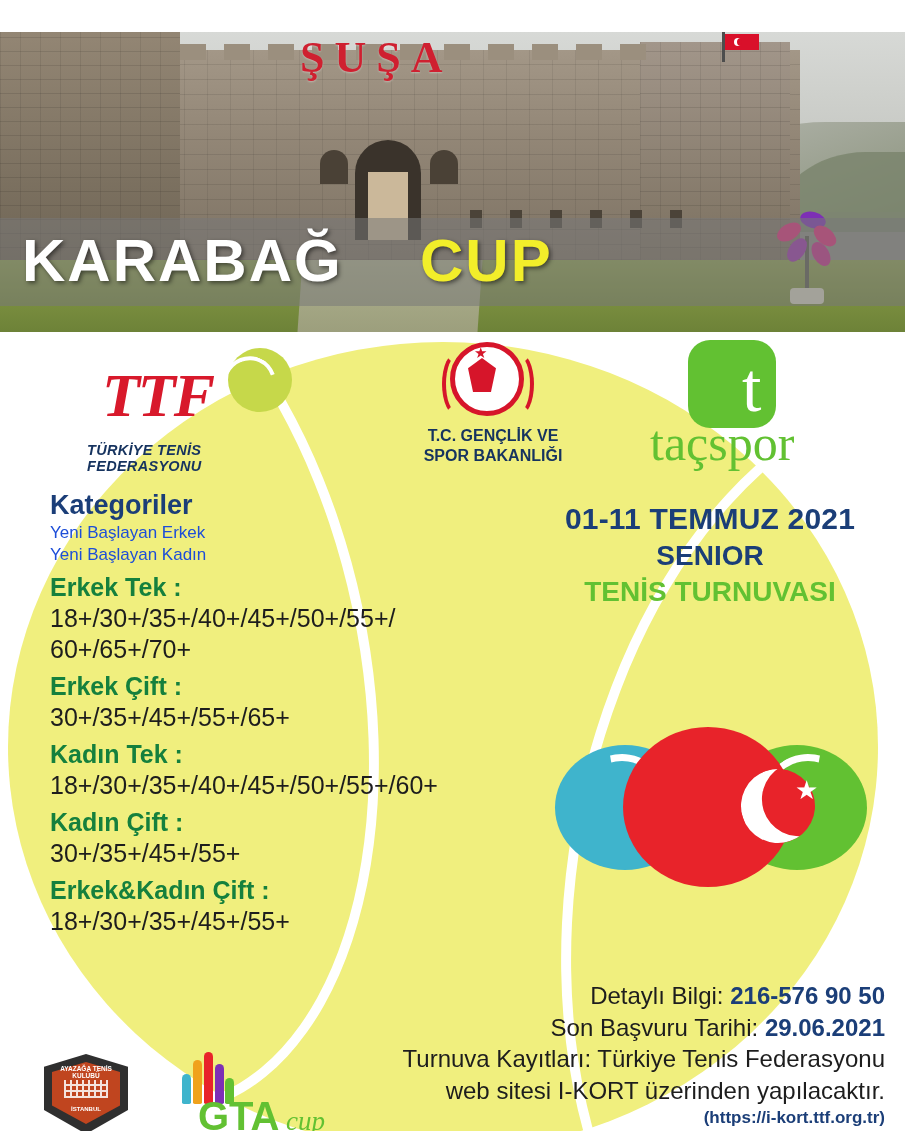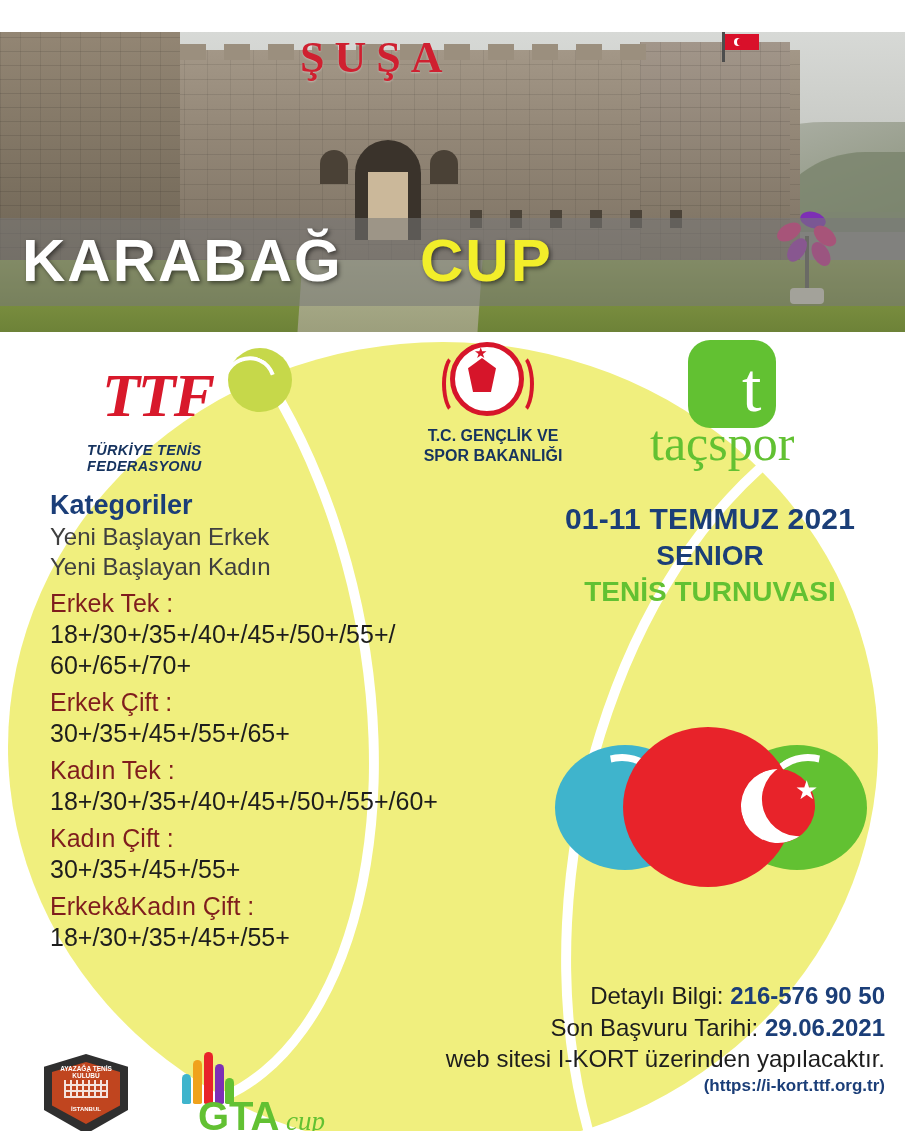--- a/index.html
+++ b/index.html
@@ -304,24 +304,24 @@
   }
 
   
   .left-col {
     position: absolute; left: 50px; top: 158px; width: 480px;
   }
   .lbl-head {
     color: #1b3e78; font-weight: bold; font-size: 27px; margin: 0 0 2px 0;
   }
   .lbl-line {
-    color: #404040; font-size: 24px; margin: 0 0 2px 0;
+    color: #1d4ed8; font-size: 17px; margin: 0 0 2px 0;
   }
   .lbl-sub {
-    color: #7f1d1d; font-weight: normal; font-size: 25px; margin: 8px 0 2px 0;
+    color: #15803d; font-weight: bold; font-size: 25px; margin: 8px 0 2px 0;
   }
   .lbl-val {
     color: #1d1d1d; font-size: 25px; margin: 0 0 2px 0; line-height: 1.16;
   }
 
   
   .right-col {
     position: absolute; left: 540px; top: 170px; width: 340px; text-align: center;
   }
   .date-line {
@@ -539,20 +539,21 @@
 
     <div class="info-block">
       <div class="info-line">
         <span>Detaylı Bilgi:</span>
         <span class="info-strong">216-576 90 50</span>
       </div>
       <div class="info-line">
         <span>Son Başvuru Tarihi:</span>
         <span class="info-strong">29.06.2021</span>
       </div>
+      <div class="info-line">Turnuva Kayıtları: Türkiye Tenis Federasyonu</div>
       <div class="info-line">web sitesi I-KORT üzerinden yapılacaktır.</div>
       <div class="info-url">(https://i-kort.ttf.org.tr)</div>
     </div>
 
     <div class="logo-club">
       <div class="club-shield"></div>
       <div class="club-inner"></div>
       <div class="club-net"></div>
       <div class="club-txt-top">AYAZAĞA TENİS KULÜBÜ</div>
       <div class="club-txt-bot">İSTANBUL</div>

